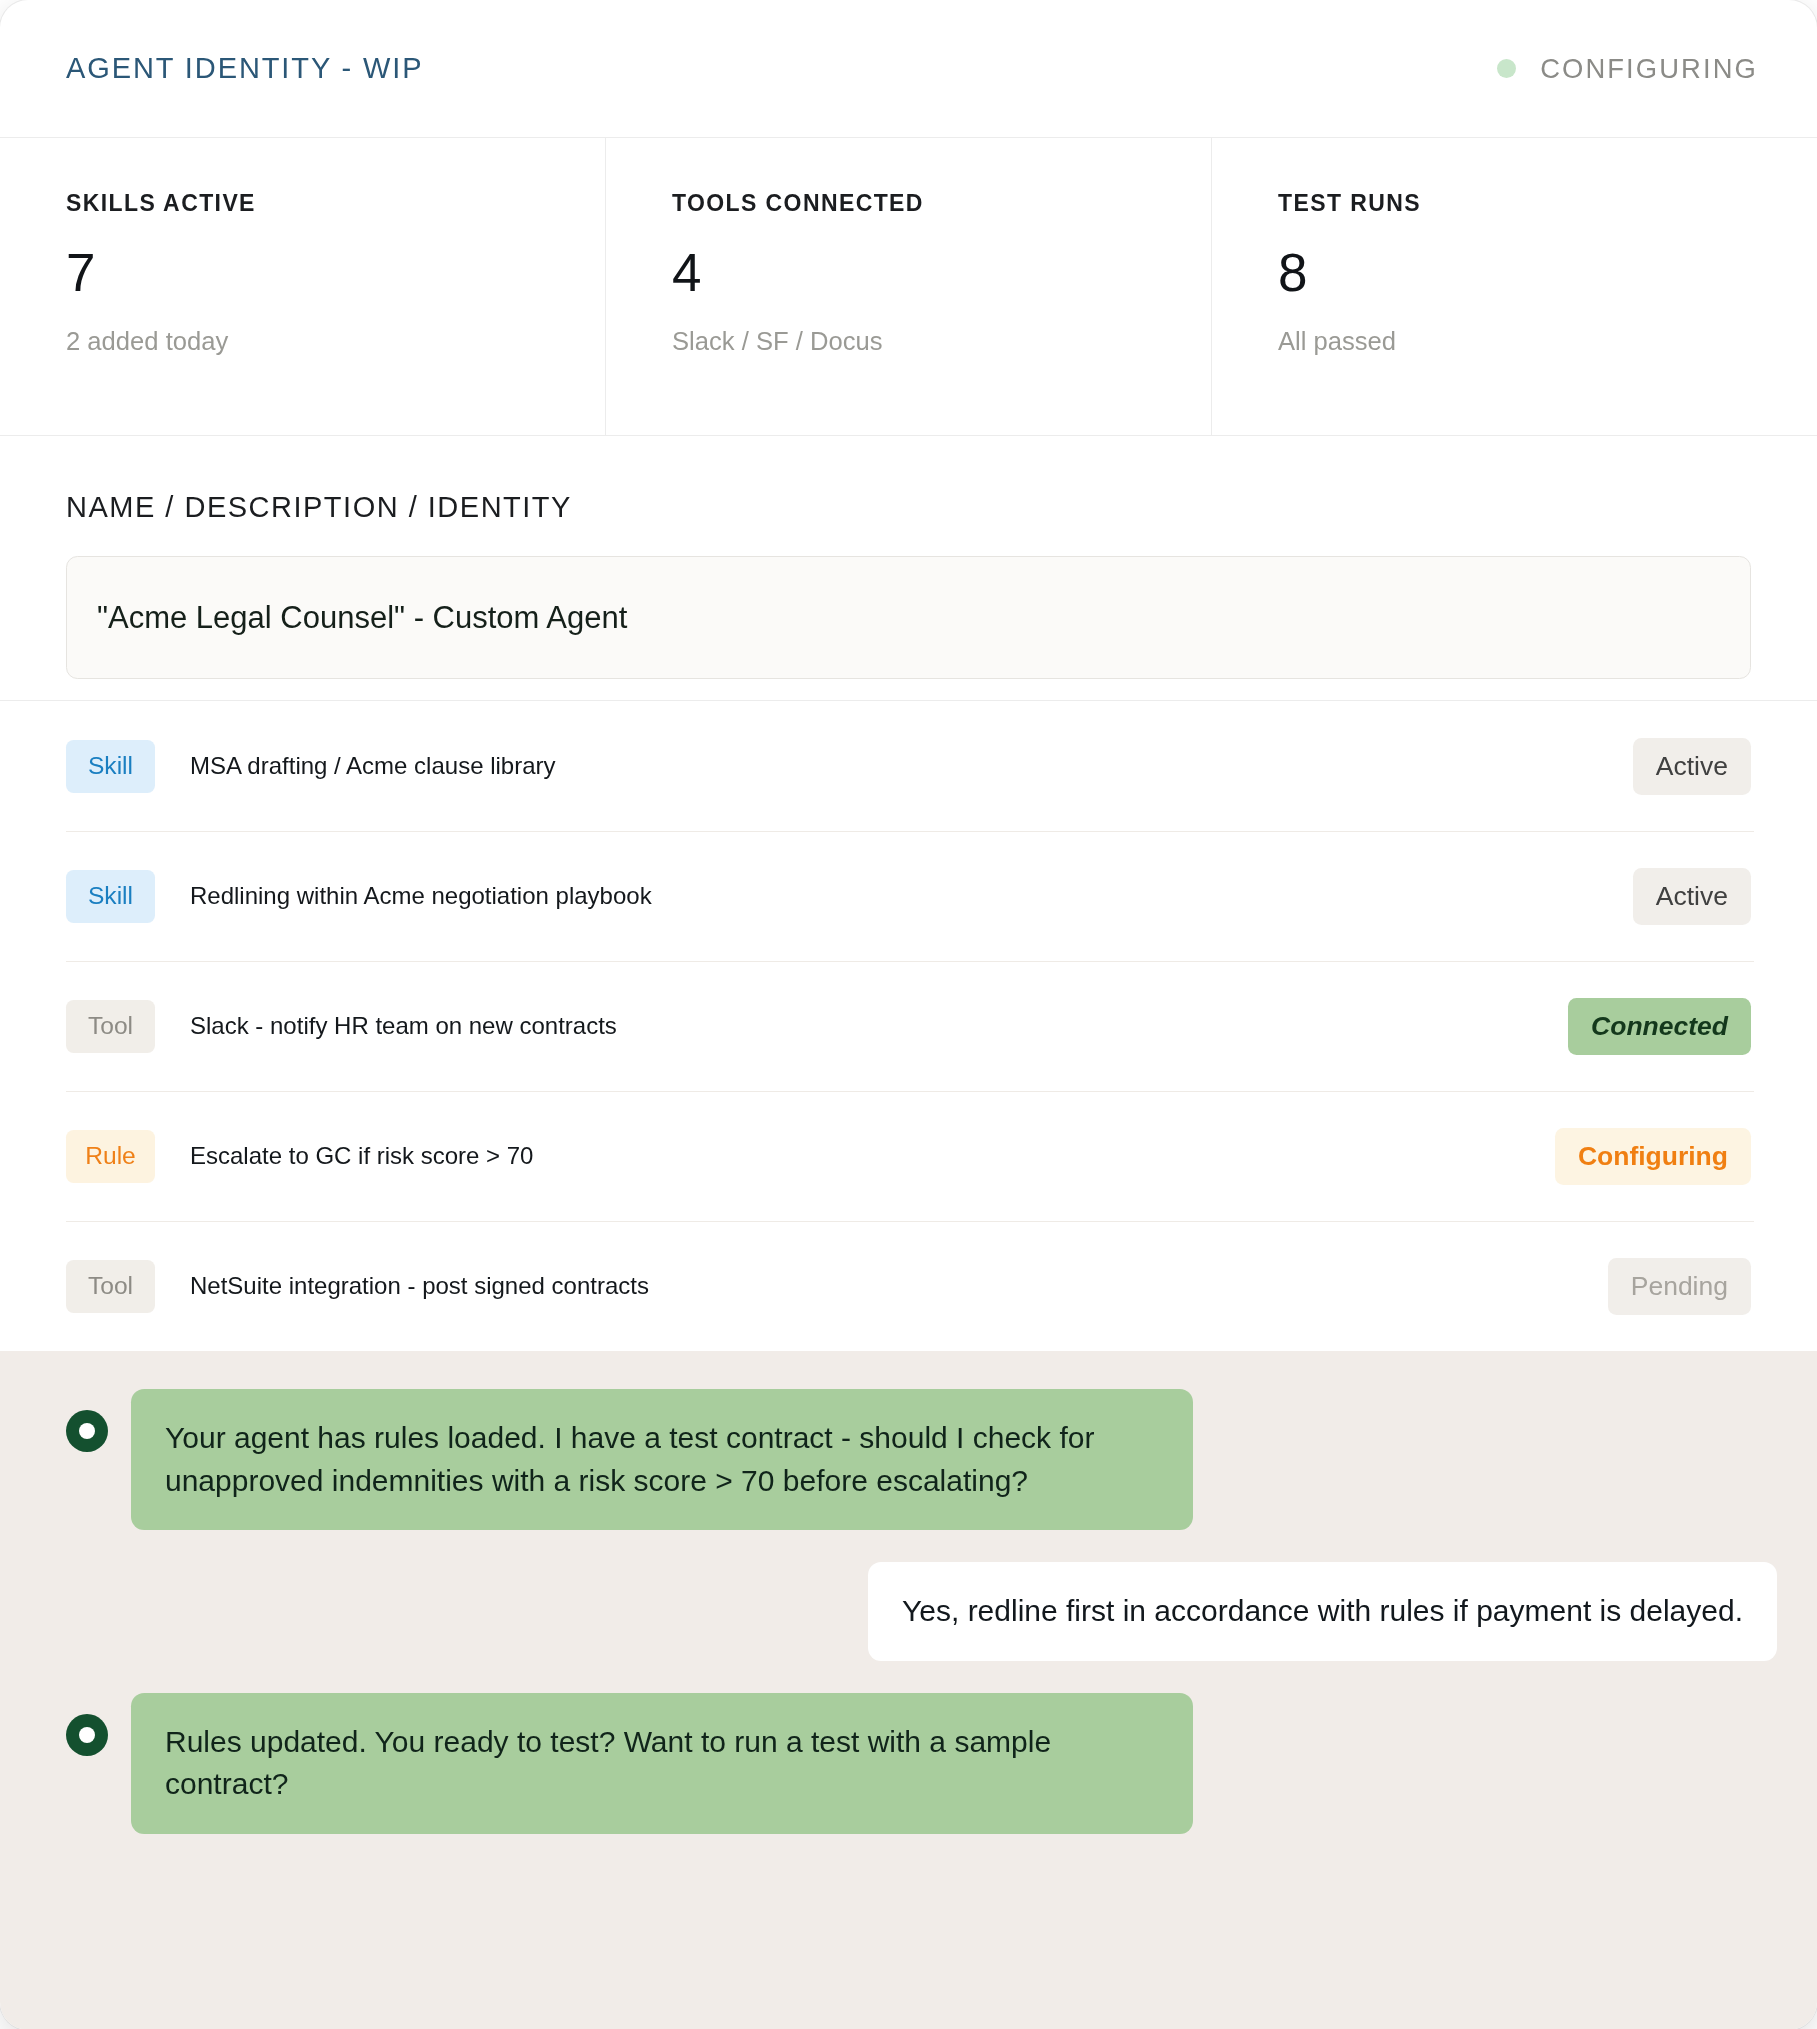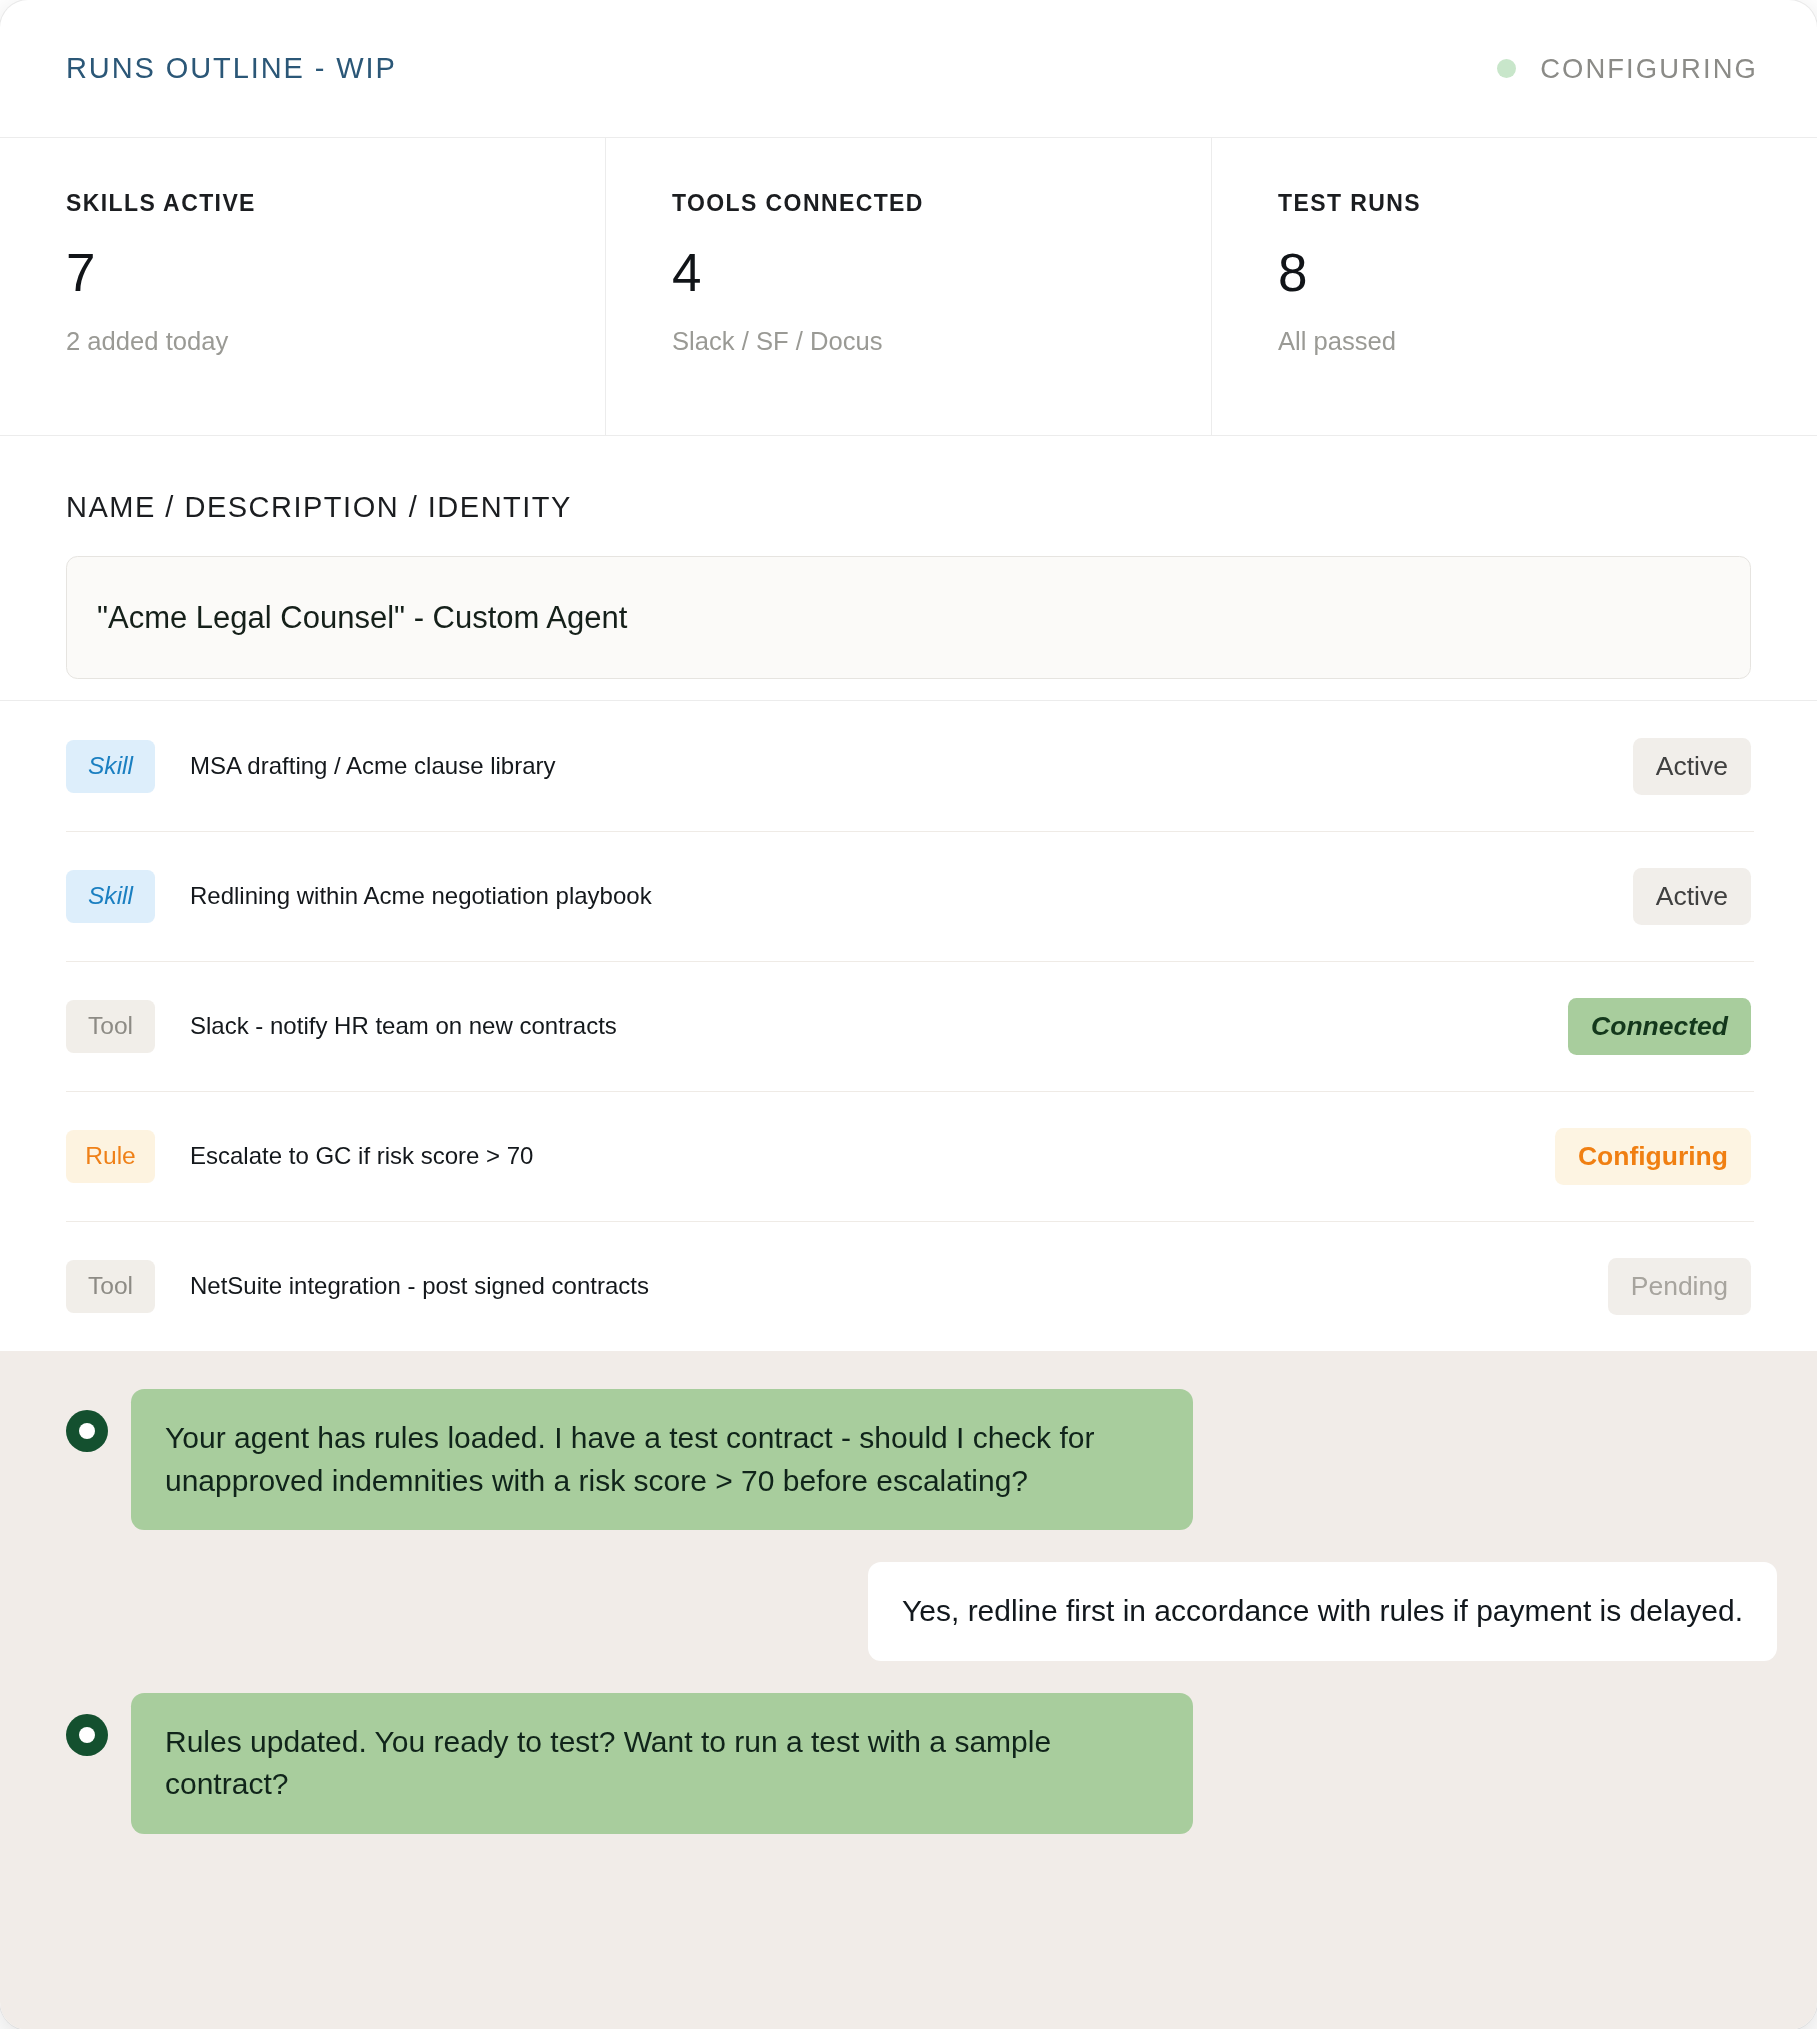--- a/index.html
+++ b/index.html
@@ -142,21 +142,21 @@
     flex: 0 0 auto;
     min-width: 89px;
     height: 53px;
     border-radius: 7.6px;
     display: flex;
     align-items: center;
     justify-content: center;
     font-size: 24.6px;
     padding: 0 15px;
   }
-  .badge-skill { background: #ddeefb; color: #1a7fc1; font-style: italic; }
+  .badge-skill { background: #ddeefb; color: #1a7fc1; }
   .badge-tool  { background: #f1eee9; color: #8d8b85; }
   .badge-rule  { background: #fdf3e0; color: #ef8018; }
   .item-text {
     flex: 1 1 auto;
     font-size: 24px;
     color: #14181c;
     padding-left: 35px;
     white-space: nowrap;
   }
   .item-status {
@@ -218,21 +218,21 @@
     max-width: 1153px;
     color: #12181d;
   }
 </style>
 </head>
 <body>
 
 <div class="app-card">
 
   <div class="header">
-    <div class="header-title">RUNS OUTLINE - WIP</div>
+    <div class="header-title">AGENT IDENTITY - WIP</div>
     <div class="header-status">
       <span class="status-dot"></span>
       <span class="status-label">CONFIGURING</span>
     </div>
   </div>
 
   <div class="stats">
     <div class="stat">
       <div class="stat-label">SKILLS ACTIVE</div>
       <div class="stat-value">7</div>

